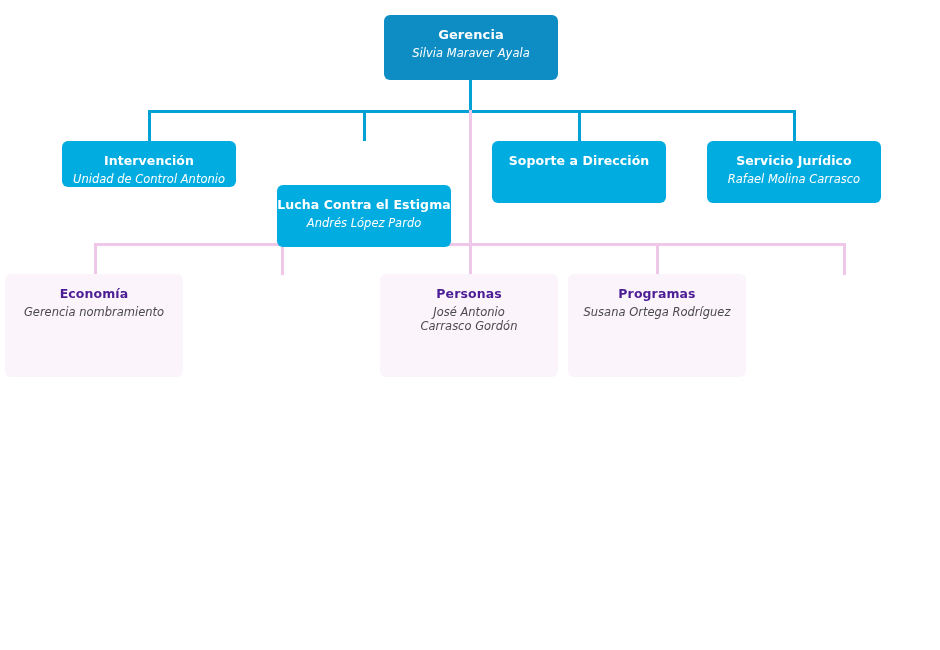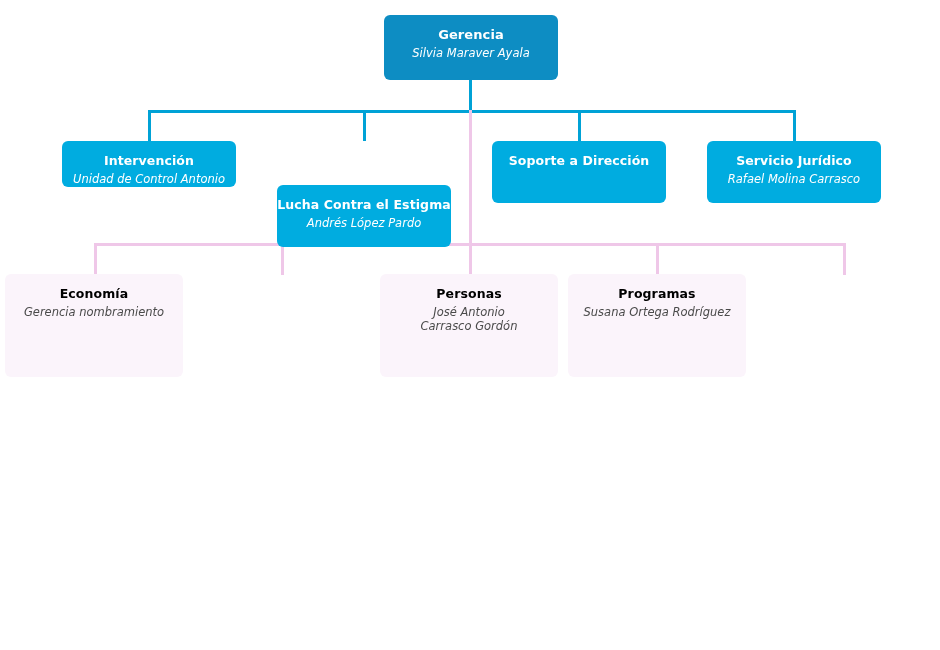--- a/index.html
+++ b/index.html
@@ -59,21 +59,21 @@
     background: #00ACE0;
     color: #ffffff;
   }
   .level1 .subtitle { color: #ffffff; }
 
   
   .level2 {
     background: #fbf4fb;
     color: #4a4a4a;
   }
-  .level2 .title { color: #000000; }
+  .level2 .title { color: #4c1d95; }
   .level2 .subtitle { color: #4a4a4a; }
 
   
   .conn {
     position: absolute;
     z-index: 1;
   }
   .conn.blue { background: #00A2D6; }
   .conn.pink { background: #efc7e8; }
   .conn.v { width: 3px; }

